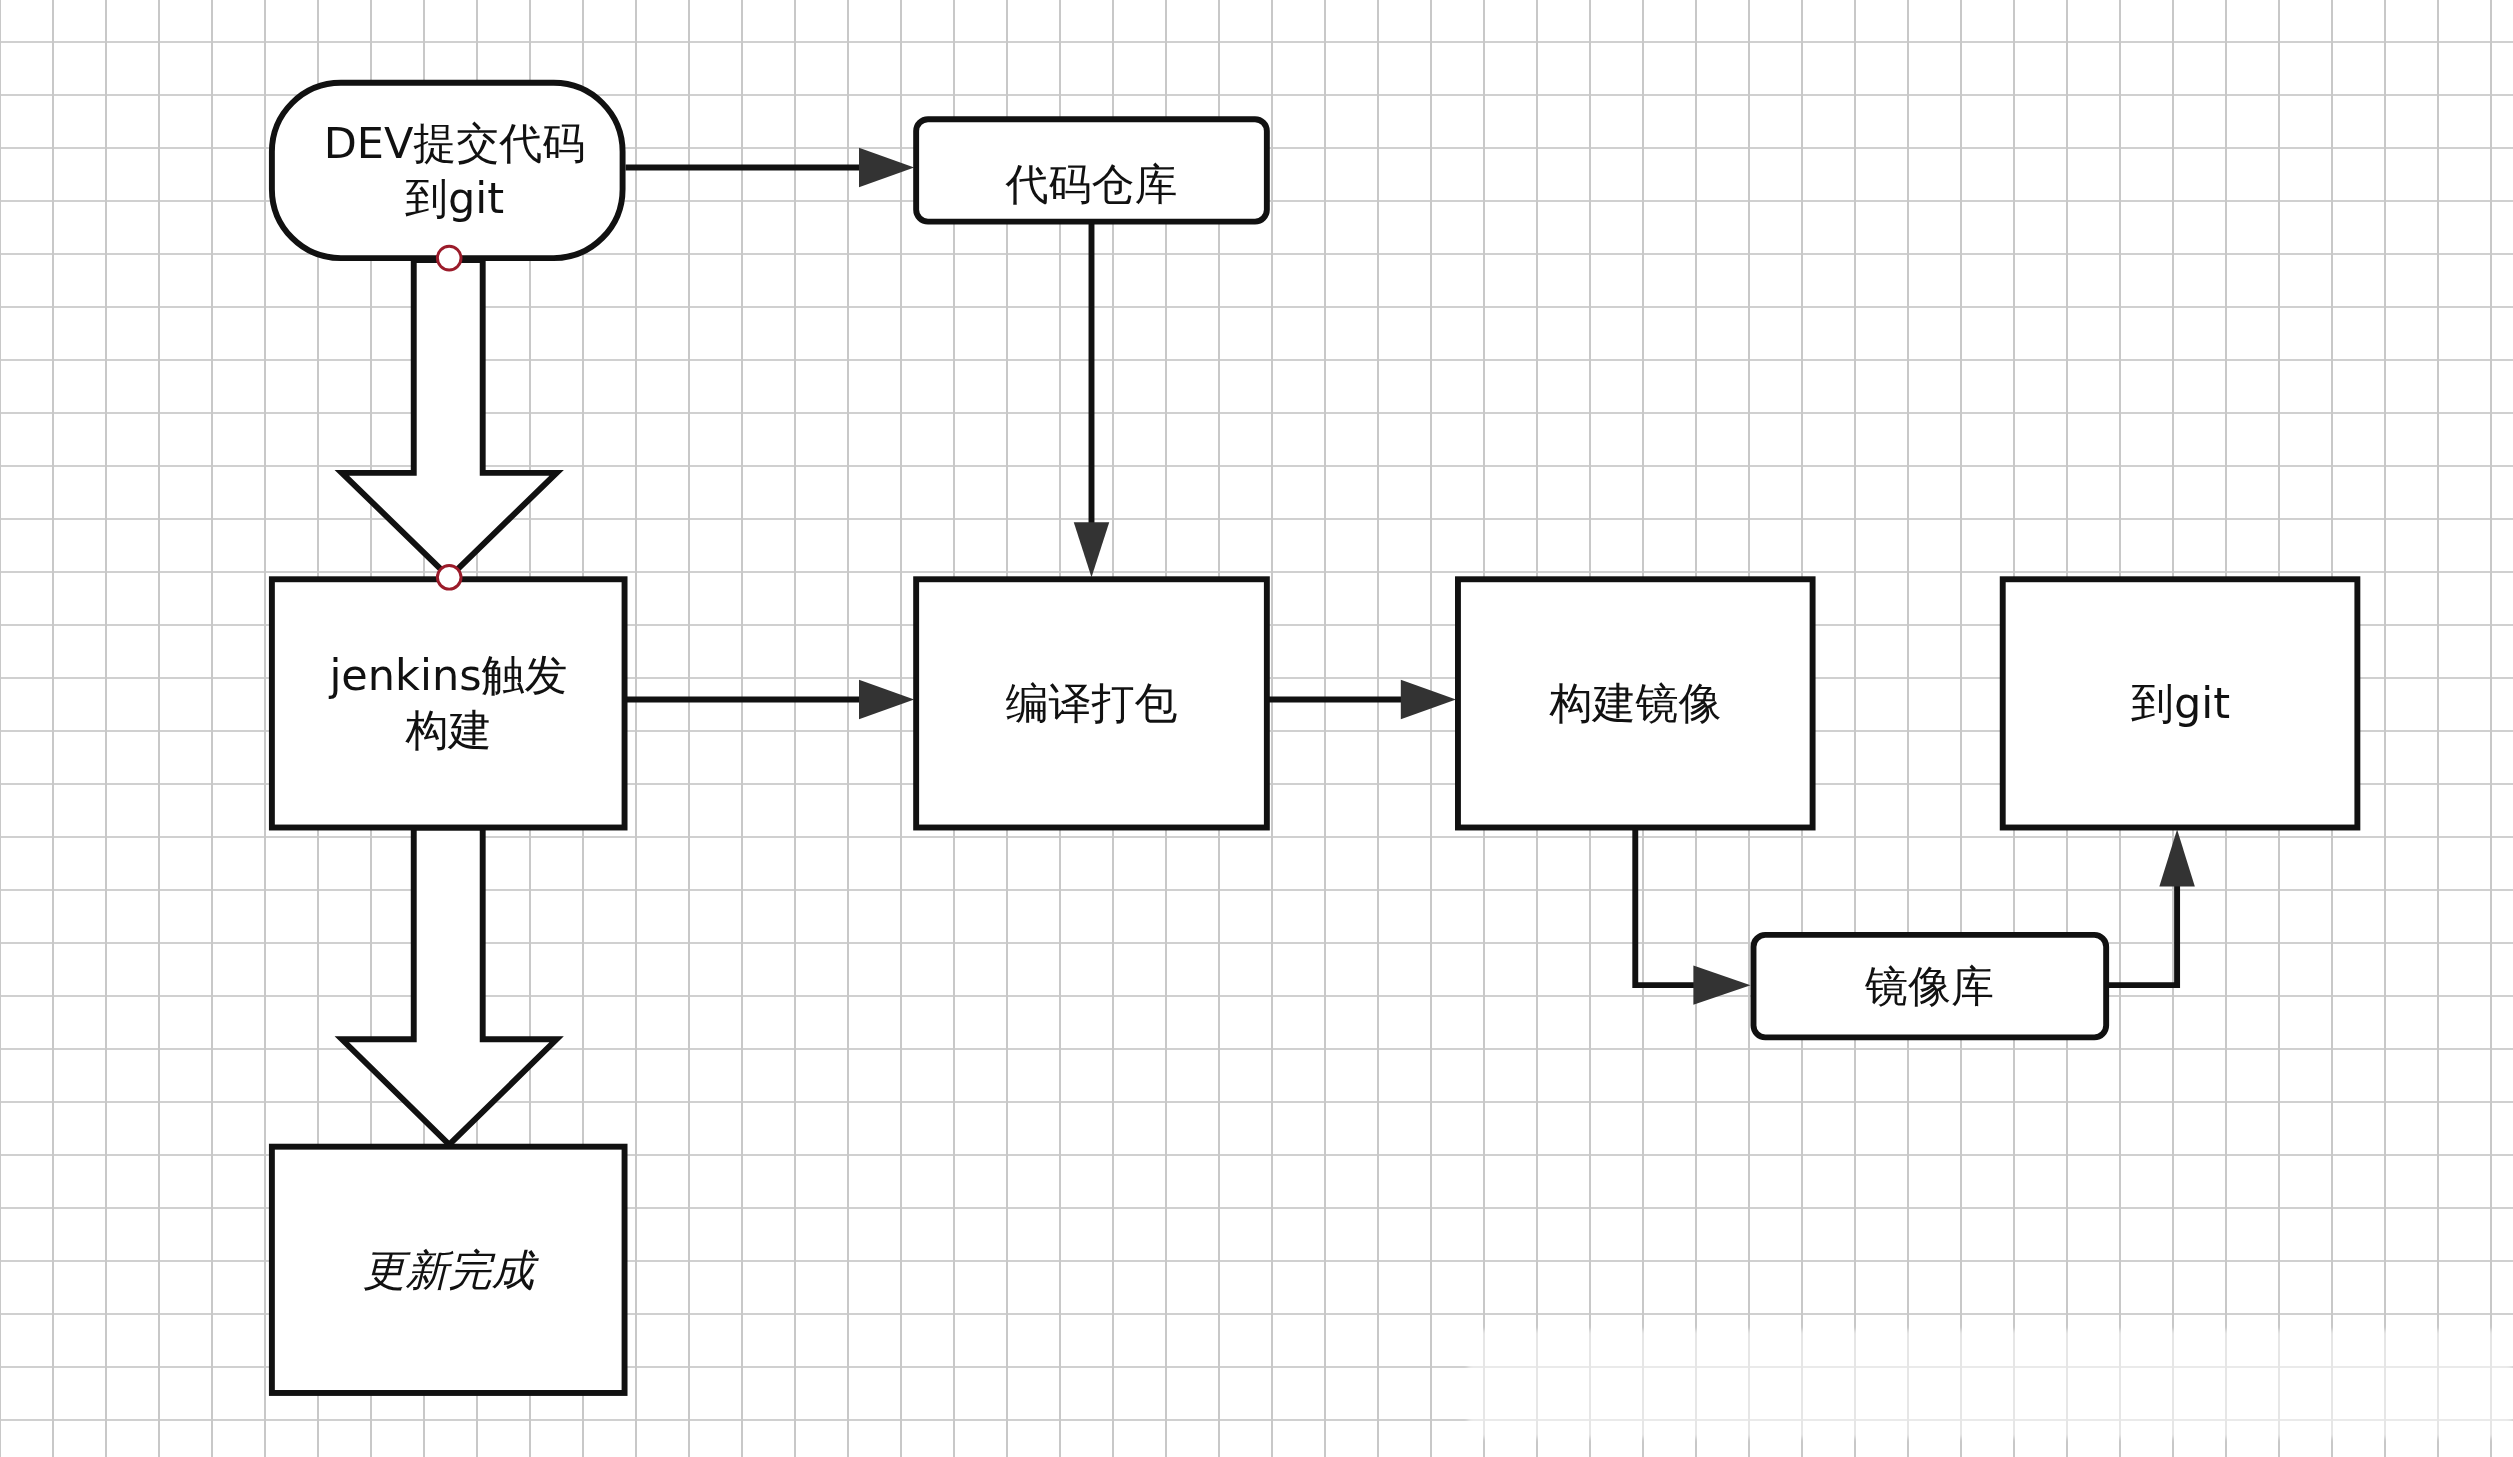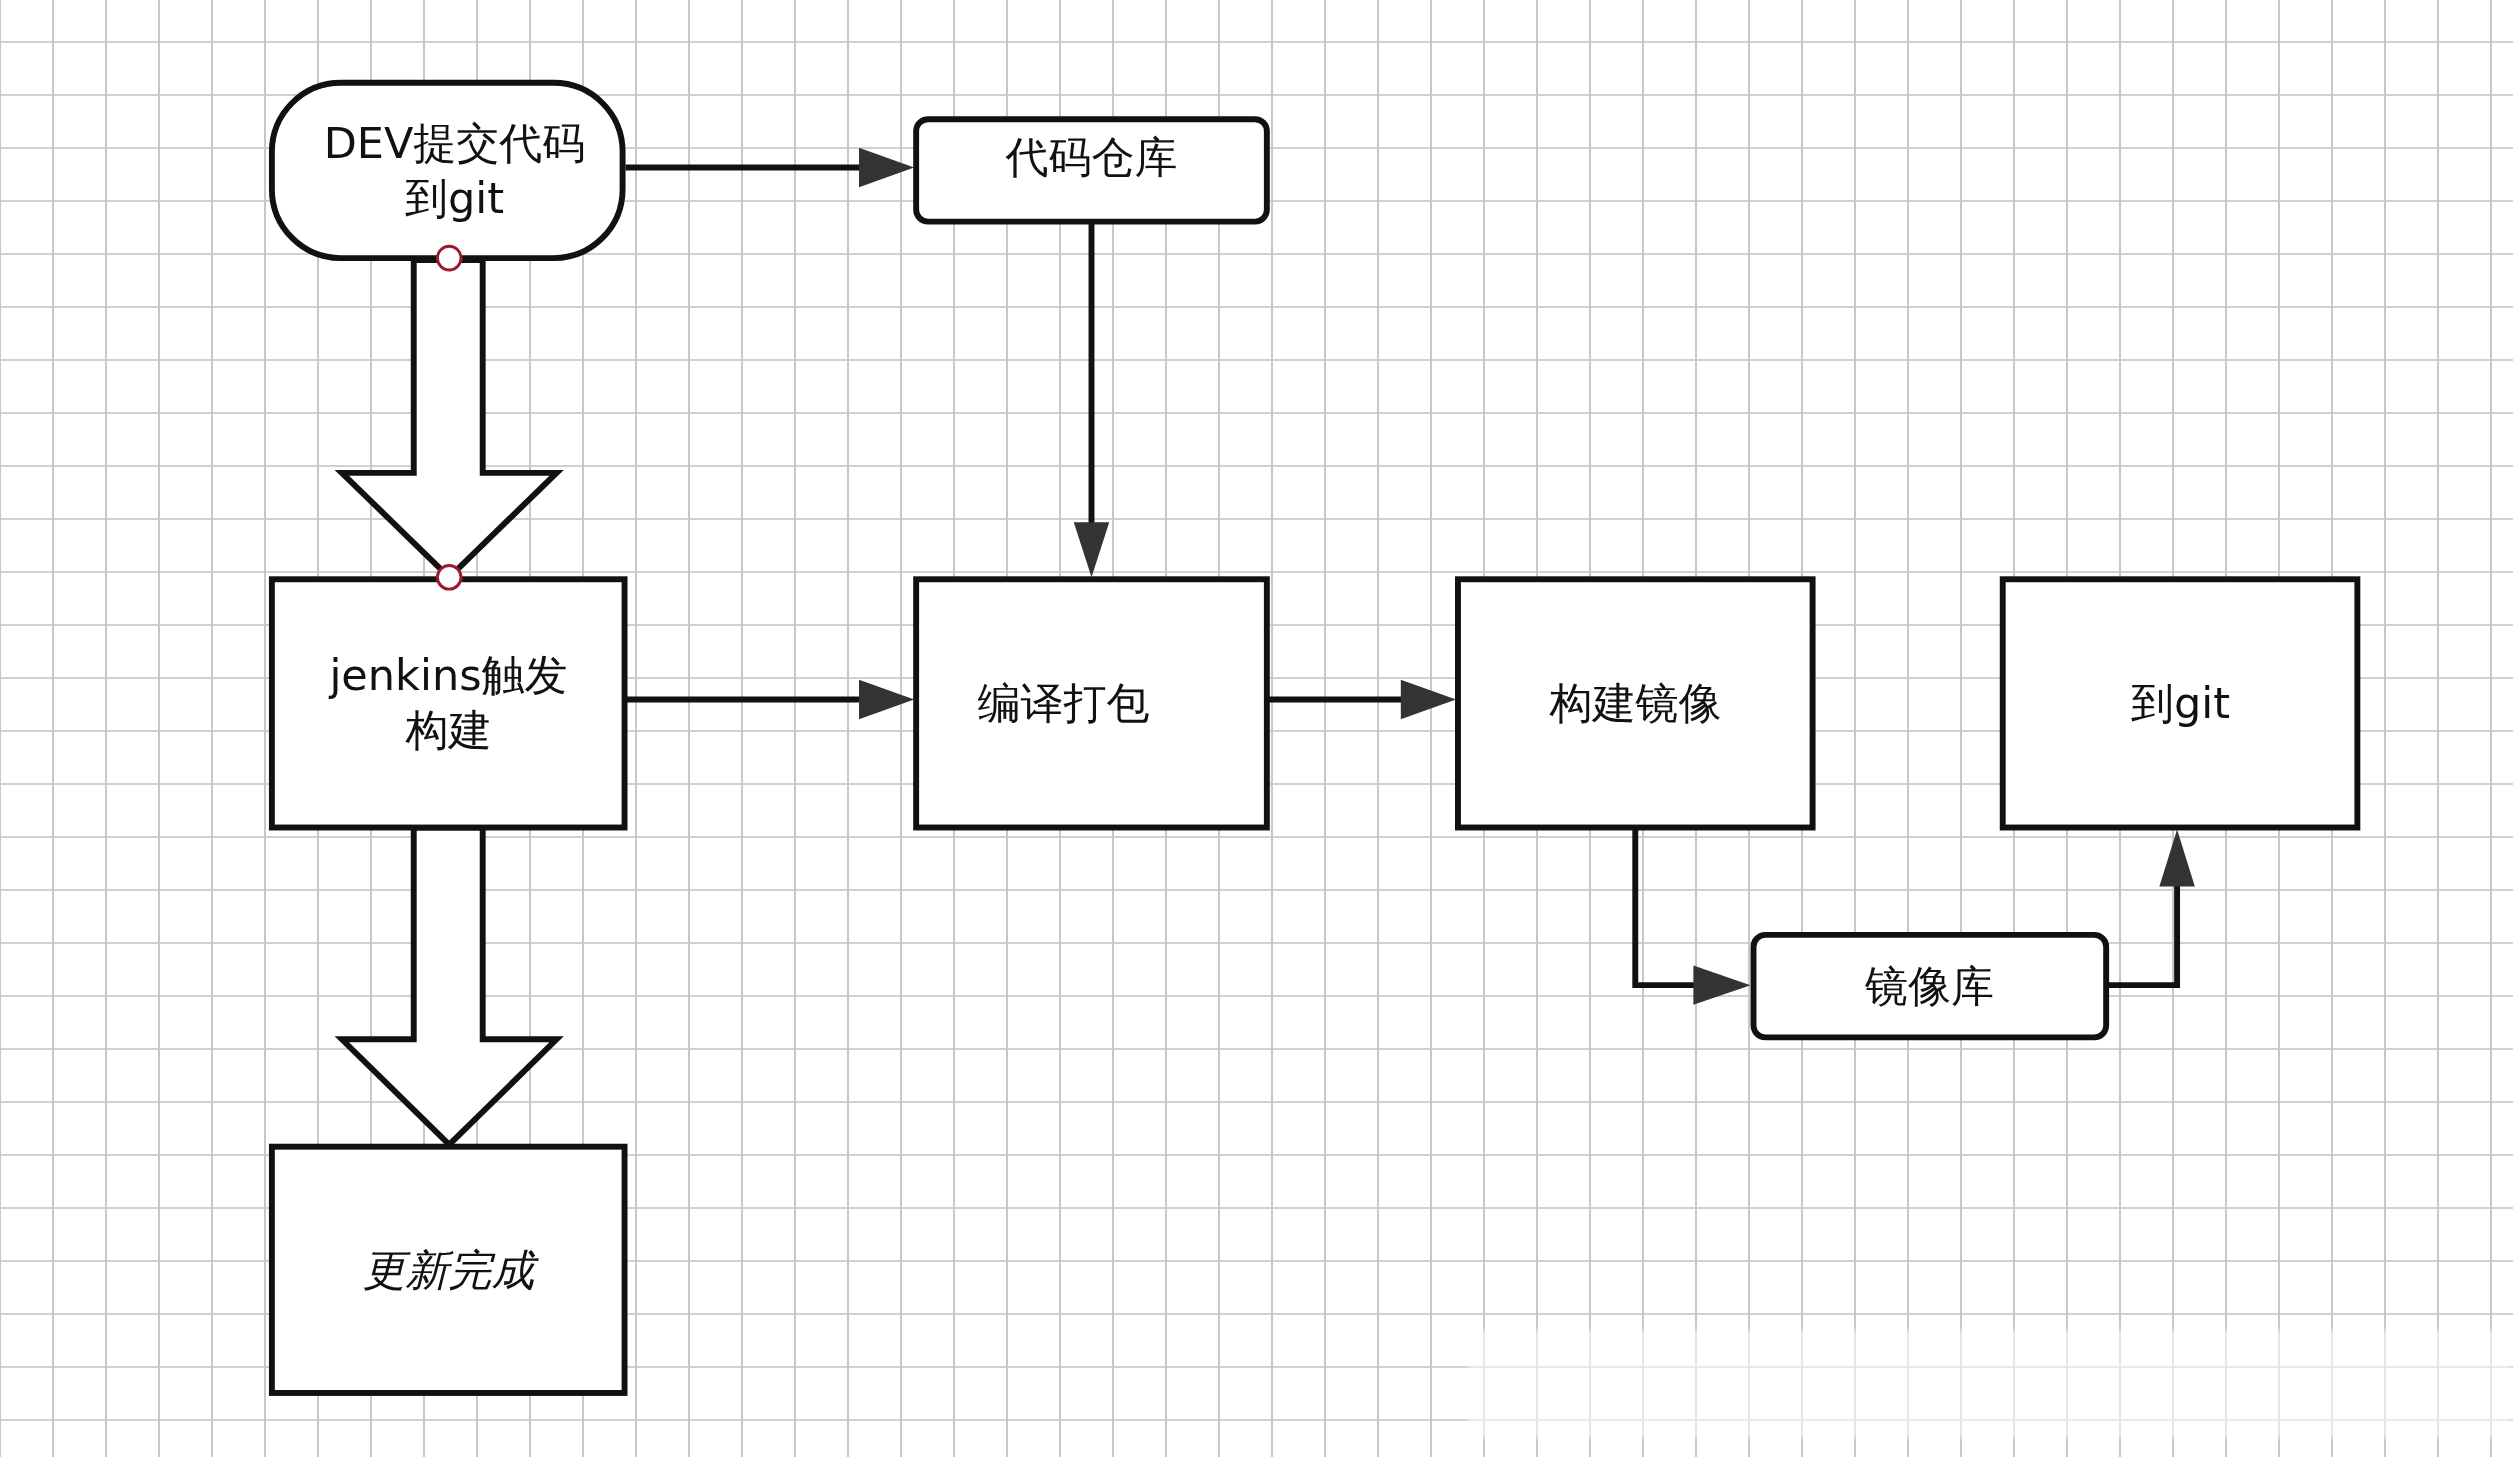--- a/index.html
+++ b/index.html
@@ -84,23 +84,23 @@
   </g>
 
   <g>
     <circle cx="456" cy="262" r="12" fill="#fff" stroke="#9b1b2a" stroke-width="3"></circle>
     <circle cx="456" cy="586" r="12" fill="#fff" stroke="#9b1b2a" stroke-width="3"></circle>
   </g>
 </svg>
 
 <div class="node-label" style="left:279px;top:83px;width:351px;height:175px;">DEV提交代码
 到git</div>
-<div class="node-label" style="left:916px;top:106px;width:351px;height:102px;font-family:Liberation Serif, serif;">代码仓库</div>
+<div class="node-label" style="left:916px;top:133px;width:351px;height:102px;font-family:Liberation Serif, serif;">代码仓库</div>
 <div class="node-label" style="left:272px;top:579px;width:353px;height:248px;">jenkins触发
 构建</div>
-<div class="node-label" style="left:888px;top:579px;width:351px;height:248px;">编译打包</div>
+<div class="node-label" style="left:916px;top:579px;width:351px;height:248px;">编译打包</div>
 <div class="node-label" style="left:1458px;top:579px;width:355px;height:248px;">构建镜像</div>
 <div class="node-label" style="left:2003px;top:579px;width:355px;height:248px;">到git</div>
 <div class="node-label" style="left:1753px;top:935px;width:353px;height:102px;">镜像库</div>
 <div class="node-label" style="left:272px;top:1147px;width:353px;height:246px;font-style:italic;">更新完成</div>
 
 <div class="watermark"></div>
 
 
 </body></html>

